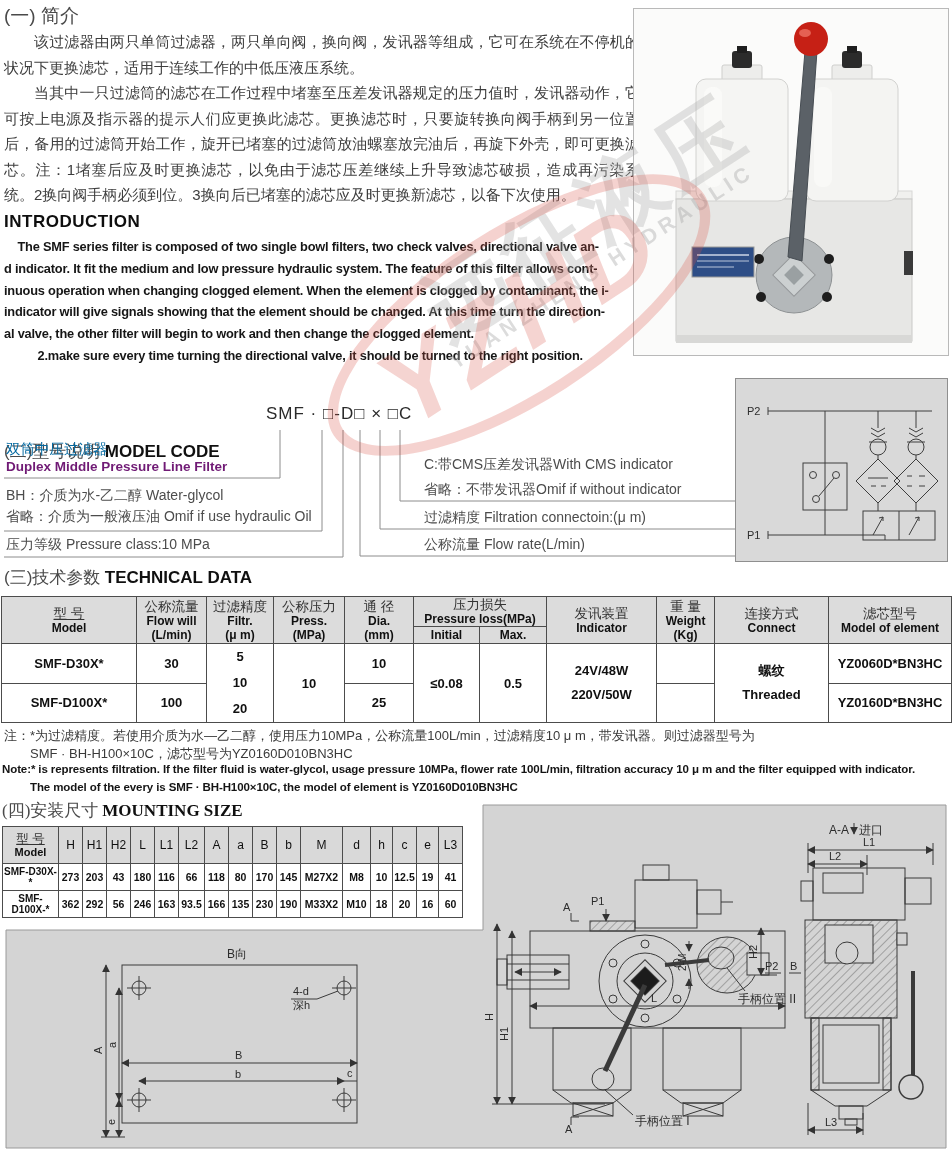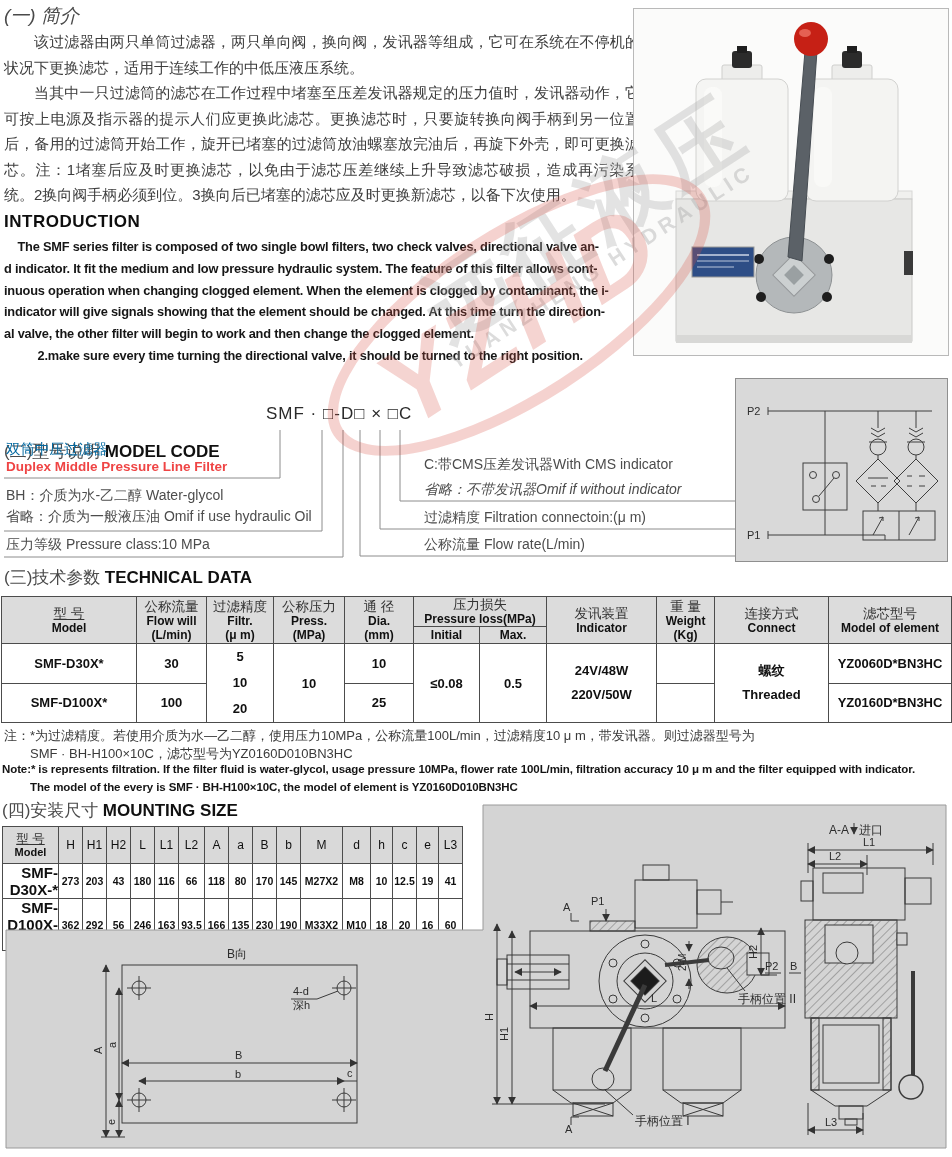--- a/index.html
+++ b/index.html
@@ -1,50 +1,50 @@
 <!DOCTYPE html>
 <html><head>
 <meta charset="utf-8">
 <style>
   html,body{margin:0;padding:0;background:#fff;}
   body{font-family:"Liberation Sans","DejaVu Sans",sans-serif;color:#222;}
   .page{position:relative;width:952px;height:1157px;background:#fff;overflow:hidden;}
   .abs{position:absolute;}
   
-  .h1{font-size:19px;color:#4a4a4a;font-style:italic;}
+  .h1{font-size:19px;color:#4a4a4a;}
   .sec-head .cn{font-size:17px;color:#4a4a4a;}
   .sec-head .en{font-size:17px;font-weight:bold;color:#101010;}
   
   .cnpara{width:636px;font-size:15px;line-height:25.5px;color:#3d3d3d;text-align:justify;}
   .cnpara p{margin:0;text-indent:2em;}
   .intro-head{font-size:17px;font-weight:bold;color:#0e0e0e;letter-spacing:.5px;}
   .intro-line{font-size:12.8px;font-weight:bold;color:#161616;line-height:21.8px;white-space:pre;letter-spacing:-.2px;}
   
   .photo{border:1px solid #b9b9b9;background:#fcfcfc;}
   
   .mc-code{font-size:17px;color:#2a2a2a;letter-spacing:1px;white-space:nowrap;}
   .mc-label{white-space:nowrap;}
   .mc-cn{font-size:14.5px;color:#0369a1;}
-  .mc-en{font-size:13.5px;font-weight:bold;color:#ef4444;}
+  .mc-en{font-size:13.5px;font-weight:bold;color:#701a75;}
   .mc-mix{font-size:14px;color:#4c4c4c;}
   
   table{border-collapse:collapse;table-layout:fixed;}
   .ttable{width:950px;}
   .ttable th,.ttable td{border:1px solid #4c4c4c;text-align:center;vertical-align:middle;padding:0;overflow:hidden;}
   .ttable thead th{background:#dcdcdc;font-weight:normal;}
   .thcn{display:block;font-size:13.5px;color:#333;line-height:15px;}
   .thcn.u{text-decoration:underline;}
   .then{display:block;font-size:12px;font-weight:bold;color:#101010;line-height:14px;}
   .tval{font-size:13px;font-weight:bold;color:#101010;line-height:17px;}
   .r1{height:39px;}.r2{height:39px;}
   .mtable{width:460px;}
   .mtable th,.mtable td{border:1px solid #4c4c4c;text-align:center;vertical-align:middle;padding:0;overflow:hidden;}
   .mtable thead th{background:#d9d9d9;height:36px;font-weight:normal;}
   .mtable td{height:26px;font-size:10.5px;font-weight:bold;color:#101010;}
-  .mtable .mname{font-size:15px;text-align:right;}
+  .mtable .mname{font-size:10px;}
   .mhc{display:block;font-size:12.5px;color:#333;line-height:14px;text-decoration:underline;}
   .mhe{display:block;font-size:11px;font-weight:bold;color:#101010;line-height:12px;}
   .mcol{font-size:12px;font-weight:bold;color:#101010;}
   
   .note-cn{font-size:13px;color:#3a3a3a;white-space:nowrap;}
   .note-en{font-size:11.5px;font-weight:bold;color:#141414;white-space:nowrap;letter-spacing:-.1px;}
   
   .wm{pointer-events:none;z-index:60;}
   .wm-oval{position:absolute;left:298px;top:228px;width:420px;height:152px;border:11px solid rgba(217,82,70,.26);border-radius:50%;transform:rotate(-33deg);display:flex;align-items:center;justify-content:center;}
   .wm-oval span{font-size:108px;font-weight:bold;font-style:italic;color:rgba(217,82,70,.25);letter-spacing:4px;line-height:1;}
@@ -145,21 +145,21 @@
         <line x1="400" y1="76" x2="948" y2="76"></line>
     </g>
   </svg>
 
   <div class="abs mc-label mc-cn" style="left:6px;top:440px;">双筒中压过滤器</div>
   <div class="abs mc-label mc-en" style="left:6px;top:459px;">Duplex Middle Pressure Line Filter</div>
   <div class="abs mc-label mc-mix" style="left:6px;top:487px;">BH：介质为水-乙二醇 Water-glycol</div>
   <div class="abs mc-label mc-mix" style="left:6px;top:508px;">省略：介质为一般液压油 Omif if use hydraulic Oil</div>
   <div class="abs mc-label mc-mix" style="left:6px;top:536px;">压力等级 Pressure class:10 MPa</div>
   <div class="abs mc-label mc-mix" style="left:424px;top:456px;">C:带CMS压差发讯器With CMS indicator</div>
-  <div class="abs mc-label mc-mix" style="left:424px;top:481px;font-style:italic;">省略：不带发讯器Omif if without indicator</div>
+  <div class="abs mc-label mc-mix" style="left:424px;top:481px;">省略：不带发讯器Omif if without indicator</div>
   <div class="abs mc-label mc-mix" style="left:424px;top:509px;">过滤精度 Filtration connectoin:(μ m)</div>
   <div class="abs mc-label mc-mix" style="left:424px;top:536px;">公称流量 Flow rate(L/min)</div>
 
   <svg class="abs" style="left:735px;top:378px;" width="213" height="184">
     <rect x="0.5" y="0.5" width="212" height="183" fill="#d9d9d9" stroke="#8f8f8f"></rect>
     <g stroke="#3e3e3e" stroke-width="1" fill="none">
       <line x1="33" y1="33" x2="197" y2="33"></line>
         <line x1="33" y1="29" x2="33" y2="37"></line>
       <line x1="33" y1="157" x2="150" y2="157"></line>
         <line x1="33" y1="153" x2="33" y2="161"></line>
@@ -313,21 +313,21 @@
         <td class="tval">YZ0160D*BN3HC</td>
       </tr>
     </tbody>
   </table>
 
   <div class="abs note-cn" style="left:4px;top:727px;">注：*为过滤精度。若使用介质为水—乙二醇，使用压力10MPa，公称流量100L/min，过滤精度10 μ m，带发讯器。则过滤器型号为</div>
   <div class="abs note-cn" style="left:30px;top:745px;">SMF · BH-H100×10C，滤芯型号为YZ0160D010BN3HC</div>
   <div class="abs note-en" style="left:2px;top:763px;">Note:* is represents filtration. If the filter fluid is water-glycol, usage pressure 10MPa, flower rate 100L/min, filtration accuracy 10 μ m and the filter equipped with  indicator.</div>
   <div class="abs note-en" style="left:30px;top:781px;">The  model of the every is SMF · BH-H100×10C, the model of element is YZ0160D010BN3HC</div>
 
-  <div class="abs sec-head" style="left:2px;top:799px;white-space:nowrap;">
+  <div class="abs sec-head" style="left:2px;top:799px;white-space:nowrap;font-family:Liberation Serif, serif;">
     <span class="cn">(四)安装尺寸</span>
     <span class="en">MOUNTING SIZE</span>
   </div>
 
   <table class="abs mtable" style="left:2px;top:826px;">
     <colgroup>
       <col style="width:56px">
         <col style="width:24px">
         <col style="width:24px">
         <col style="width:24px">

